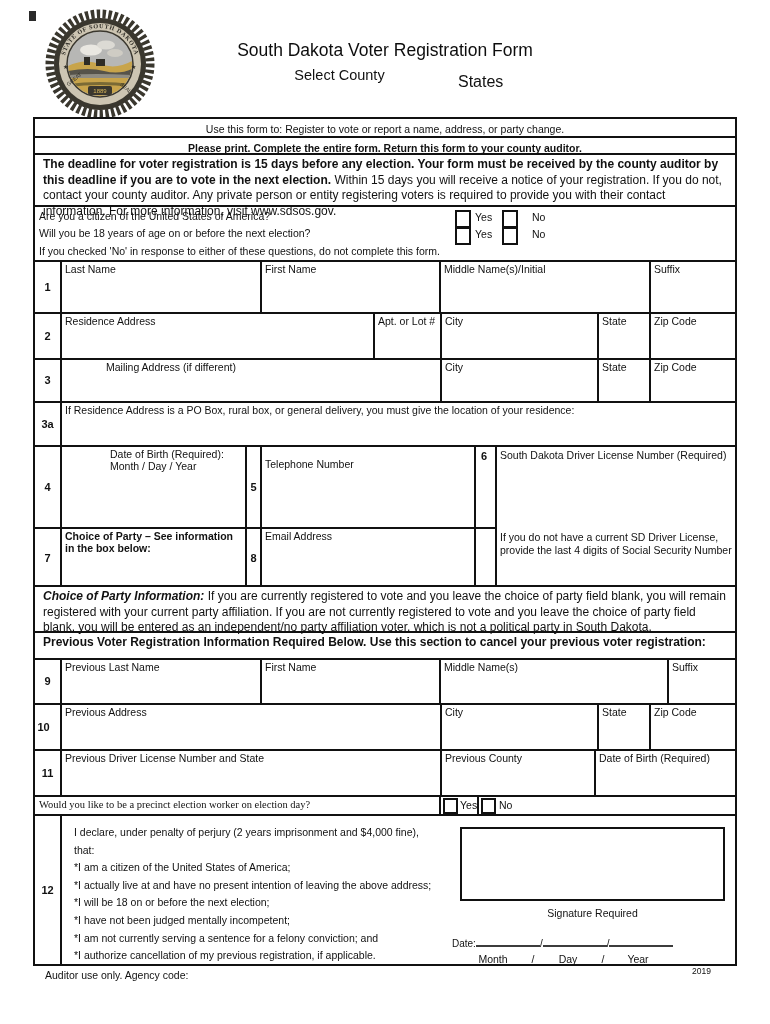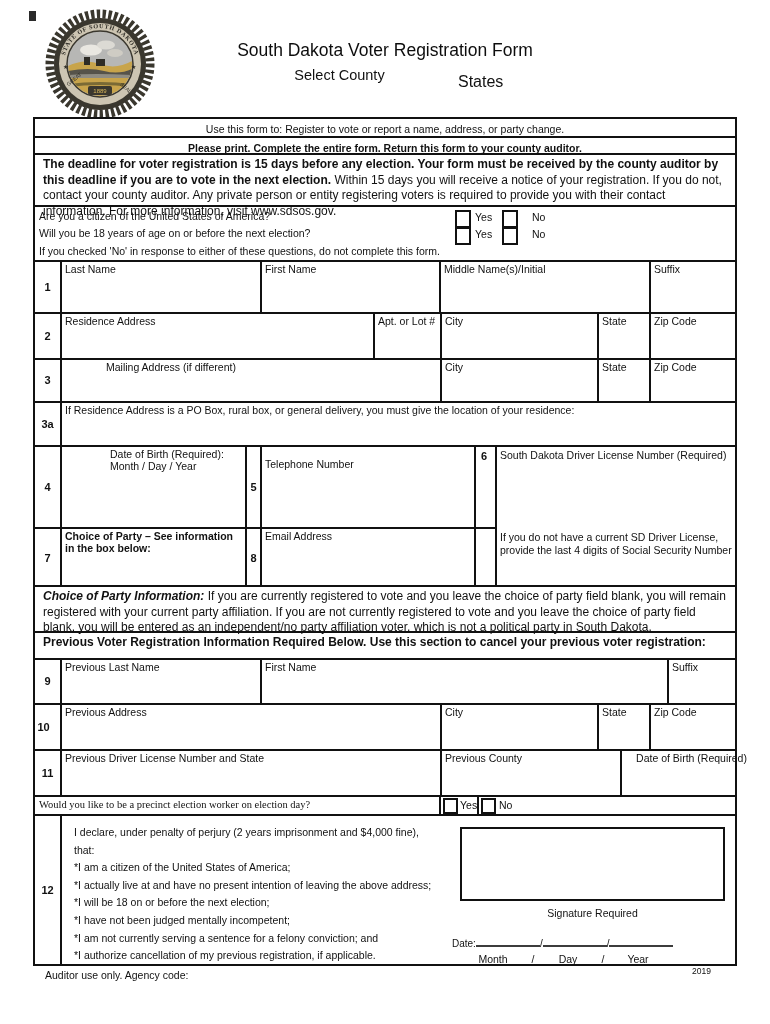--- a/index.html
+++ b/index.html
@@ -207,20 +207,22 @@
     <div class="row txtpad" style="top:512px;height:27px;">
       <span class="b">Previous Voter Registration Information Required Below.   Use this section to cancel your previous voter registration:</span>
     </div>
 
     <div class="row" style="top:539px;height:45px;">
       <div class="cell nb num" style="left:0;width:25px;">9</div>
       <div class="cell" style="left:25px;width:200px;">
         <span>Previous Last Name</span></div>
       <div class="cell" style="left:225px;width:179px;">
         <span>First Name</span></div>
+      <div class="cell" style="left:404px;width:228px;">
+        <span>Middle Name(s)</span></div>
       <div class="cell" style="left:632px;width:68px;">
         <span>Suffix</span></div>
     </div>
 
     <div class="row" style="top:584px;height:46px;">
       <div class="cell nb num" style="left:0;width:17px;">10</div>
       <div class="cell" style="left:25px;width:380px;">
         <span>Previous Address</span></div>
       <div class="cell" style="left:405px;width:157px;">
         <span>City</span></div>
@@ -229,21 +231,21 @@
       <div class="cell" style="left:614px;width:86px;">
         <span>Zip Code</span></div>
     </div>
 
     <div class="row" style="top:630px;height:46px;">
       <div class="cell nb num" style="left:0;width:25px;">11</div>
       <div class="cell" style="left:25px;width:380px;">
         <span>Previous Driver License Number and State</span></div>
       <div class="cell" style="left:405px;width:154px;">
         <span>Previous County</span></div>
-      <div class="cell" style="left:585px;width:141px;text-align:center;">
+      <div class="cell" style="left:559px;width:141px;">
         <span>Date of Birth (Required)</span></div>
     </div>
 
     <div class="row" style="top:676px;height:19px;">
       <span class="qtext" style="top:2px;font-family:Liberation Serif, serif;">Would you like to be a precinct election worker on election day?</span>
       <div class="cell" style="left:404px;width:38px;padding:0;">
         <span class="cb sm abs" style="left:2px;top:1px;"></span>
         <span class="abs" style="left:19px;top:2px;font-size:10.5px;">Yes</span>
       </div>
       <div class="cell" style="left:442px;width:258px;padding:0;">

